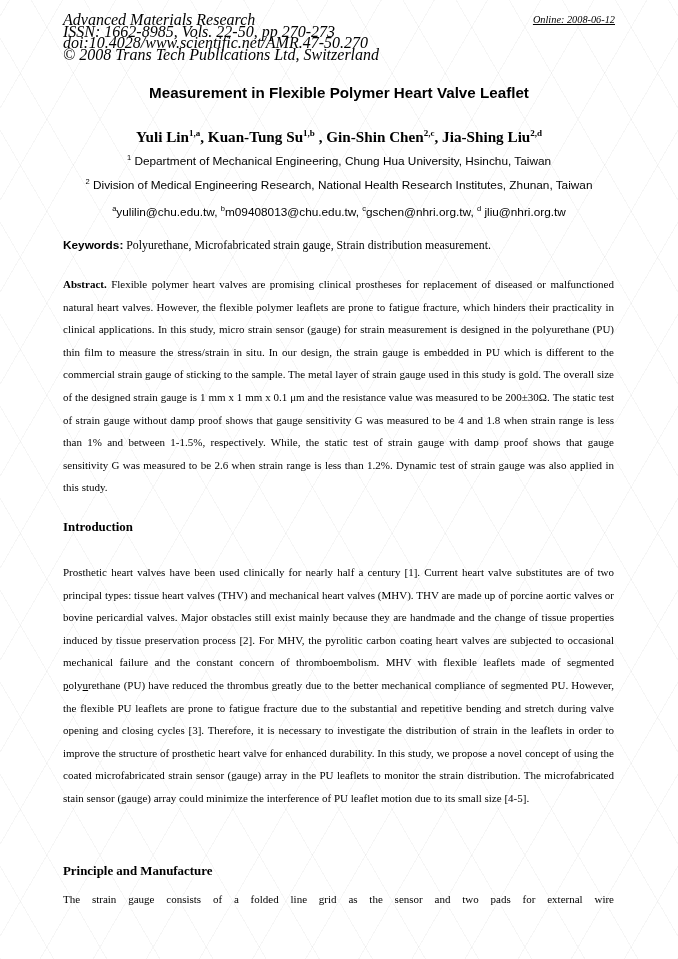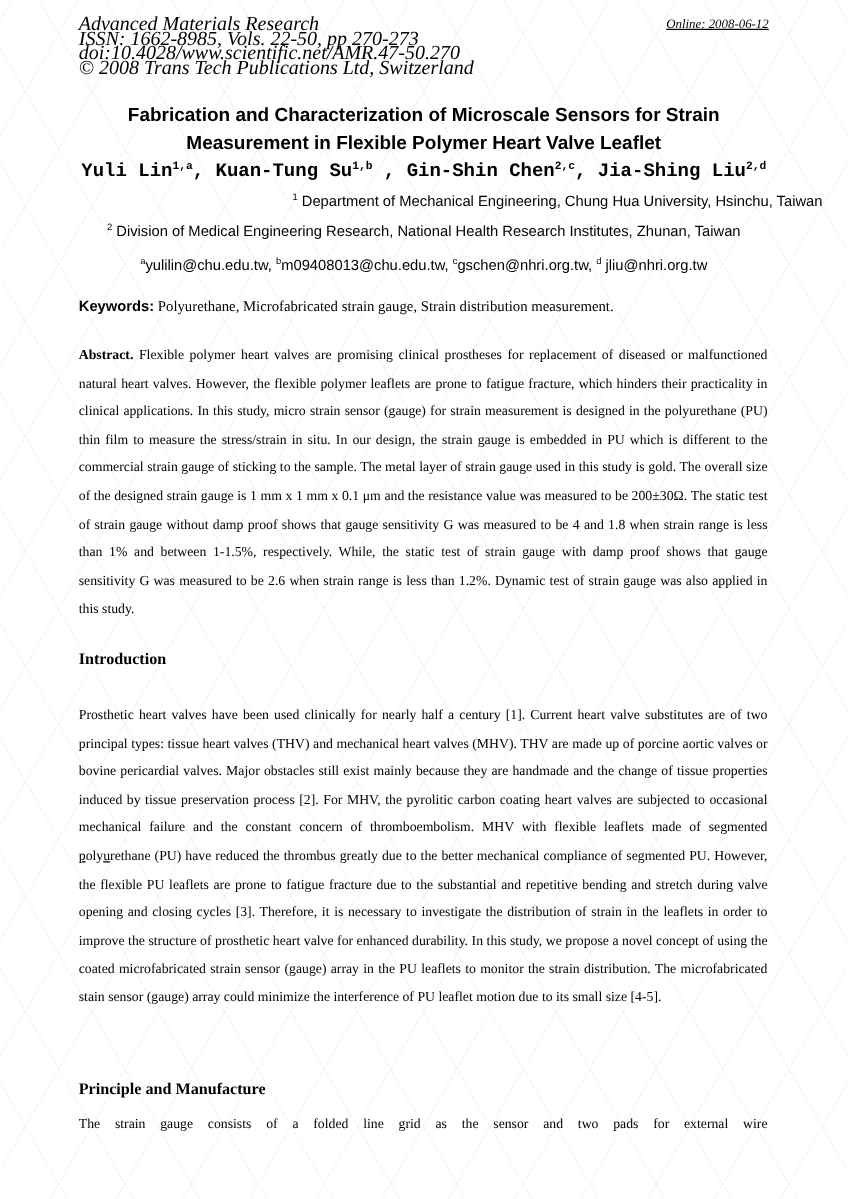--- a/index.html
+++ b/index.html
@@ -23,31 +23,31 @@
     position: absolute; right: 63px; top: 14px;
     font-style: italic; font-size: 10.3px; line-height: 11.6px; text-decoration: underline;
   }
   .title {
     position: absolute; left: 40px; right: 40px; top: 82px;
     text-align: center; font-family: "Liberation Sans", sans-serif;
     font-weight: bold; font-size: 15.2px; line-height: 22px;
   }
   .authors {
     position: absolute; left: 40px; right: 40px; top: 127px;
-    text-align: center; font-family: Liberation Mono, monospace;
+    text-align: center; font-family: Liberation Serif, serif;
     font-weight: bold; font-size: 15.2px; line-height: 20px;
   }
   .authors sup { font-size: 9px; vertical-align: 6px; line-height: 0; }
   .aff {
     position: absolute; left: 20px; right: 20px;
     text-align: center; font-family: "Liberation Sans", sans-serif;
     font-size: 11.8px; line-height: 14px;
   }
   .aff sup { font-size: 7.5px; vertical-align: 5px; line-height: 0; }
-  .aff1 { top: 154px; text-align: right; }
+  .aff1 { top: 154px; }
   .aff2 { top: 178px; }
   .emails { top: 205px; }
   .keywords {
     position: absolute; left: 63px; right: 63px; top: 238px;
     font-size: 11.8px; line-height: 14px;
   }
   .keywords .kw-label { font-family: "Liberation Sans", sans-serif; font-weight: bold; }
   .para {
     position: absolute; left: 63px; width: 551px;
     font-size: 11px; line-height: 22.6px; text-align: justify;
@@ -73,21 +73,20 @@
 
   <div class="header-left">
     <div>Advanced Materials Research</div>
     <div>ISSN: 1662-8985, Vols. 22-50, pp 270-273</div>
     <div>doi:10.4028/www.scientific.net/AMR.47-50.270</div>
     <div>© 2008 Trans Tech Publications Ltd, Switzerland</div>
   </div>
   <div class="header-right">Online: 2008-06-12</div>
 
   <div class="title">
-    <div>Fabrication and Characterization of Microscale Sensors for Strain</div>
     <div>Measurement in Flexible Polymer Heart Valve Leaflet</div>
   </div>
 
   <div class="authors">
     <span>Yuli Lin</span><sup>1,a</sup><span>, </span>
     <span>Kuan-Tung Su</span><sup>1,b</sup><span> , </span>
     <span>Gin-Shin Chen</span><sup>2,c</sup><span>, </span>
     <span>Jia-Shing Liu</span><sup>2,d</sup>
   </div>
 

